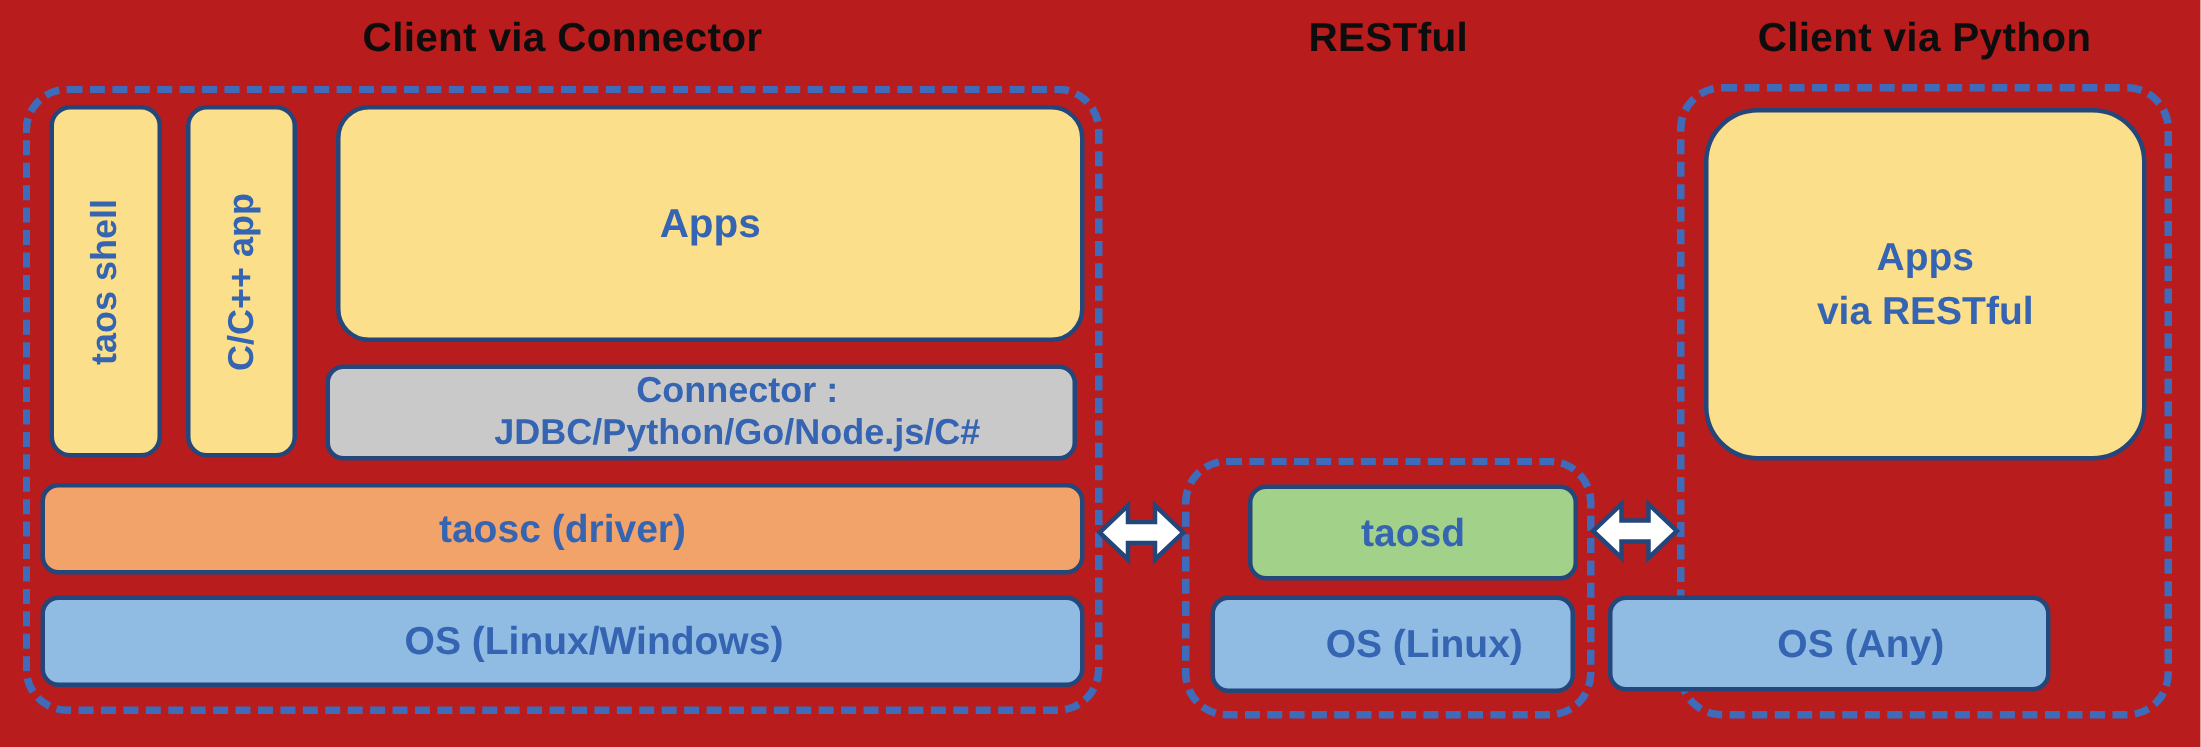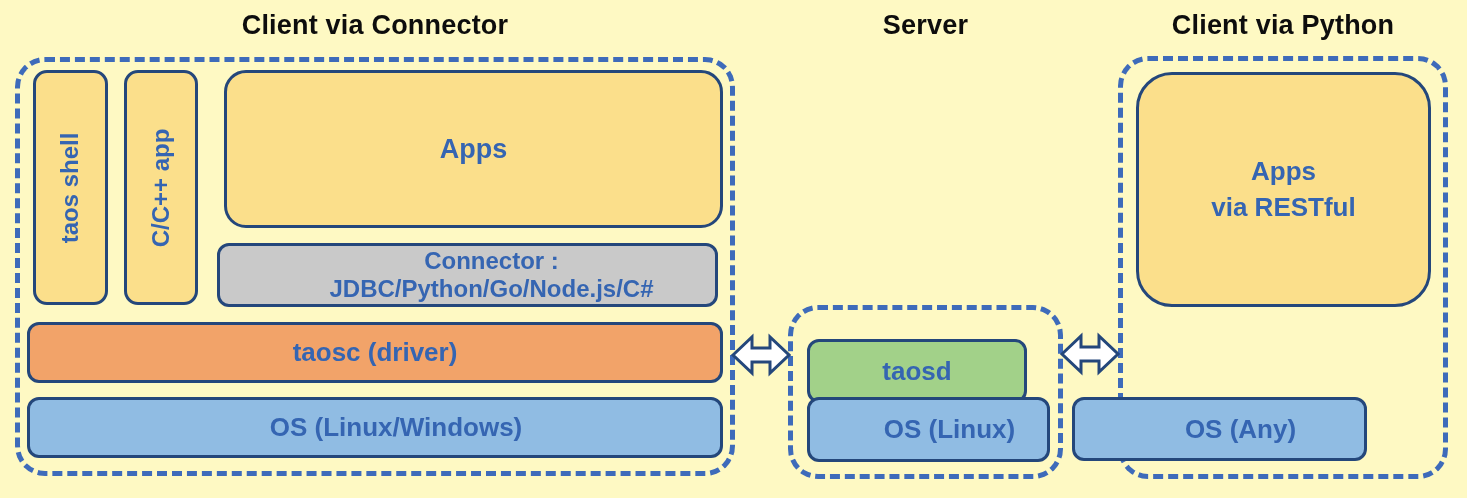--- a/index.html
+++ b/index.html
@@ -1,20 +1,20 @@
 <!DOCTYPE html>
 <html><head>
 <meta charset="utf-8">
 <style>
   html, body { margin: 0; padding: 0; background: #ffffff; }
   #canvas {
     position: relative;
     width: 1467px;
     height: 498px;
-    background: #fef9c3;
+    background: #b91c1c;
     font-family: "Liberation Sans", sans-serif;
     overflow: hidden;
   }
   .zone-title {
     position: absolute;
     top: 10px;
     text-align: center;
     font-size: 27px;
     font-weight: bold;
     color: #0d0d0d;
@@ -57,21 +57,21 @@
   .two-line { white-space: pre-line; line-height: 1.35; }
   .connector-text { font-size: 24px; padding-left: 48px; }
   .arrow { position: absolute; }
 </style>
 </head>
 <body>
 
 <div id="canvas">
 
   <div class="zone-title" style="left:15px; width:720px;">Client via Connector</div>
-  <div class="zone-title" style="left:788px; width:275px;">Server</div>
+  <div class="zone-title" style="left:788px; width:275px;">RESTful</div>
   <div class="zone-title" style="left:1118px; width:330px;">Client via Python</div>
 
   <div class="zone" style="left:15px; top:57px; width:720px; height:419px;"></div>
   <div class="zone" style="left:788px; top:305px; width:275px; height:174px;"></div>
   <div class="zone" style="left:1118px; top:56px; width:330px; height:423px;"></div>
 
   <div class="box yellow vbox" style="left:33px; top:70px; width:75px; height:235px;">
     <span class="vlabel">taos shell</span>
   </div>
 
@@ -80,21 +80,21 @@
   </div>
 
   <div class="box yellow bigradius" style="left:224px; top:70px; width:499px; height:158px; font-size:27px;">Apps</div>
 
   <div class="box gray connector-text" style="left:217px; top:243px; width:501px; height:64px;">Connector : JDBC/Python/Go/Node.js/C#</div>
 
   <div class="box orange" style="left:27px; top:322px; width:696px; height:61px;">taosc (driver)</div>
 
   <div class="box blue" style="left:27px; top:397px; width:696px; height:61px;">OS (Linux/Windows)</div>
 
-  <div class="box green" style="left:807px; top:323px; width:220px; height:64px;margin-top:16px;">taosd</div>
+  <div class="box green" style="left:832px; top:323px; width:220px; height:64px;">taosd</div>
 
   <div class="box blue" style="left:807px; top:397px; width:243px; height:65px;">OS (Linux)</div>
 
   <div class="box yellow hugeradius two-line" style="left:1136px; top:72px; width:295px; height:235px;">Apps
 via RESTful</div>
 
 
   <div class="box blue" style="left:1072px; top:397px; width:295px; height:64px;">OS (Any)</div>
 
   <svg class="arrow" style="left:731px; top:332px;" width="60" height="46" viewBox="0 0 60 46">

